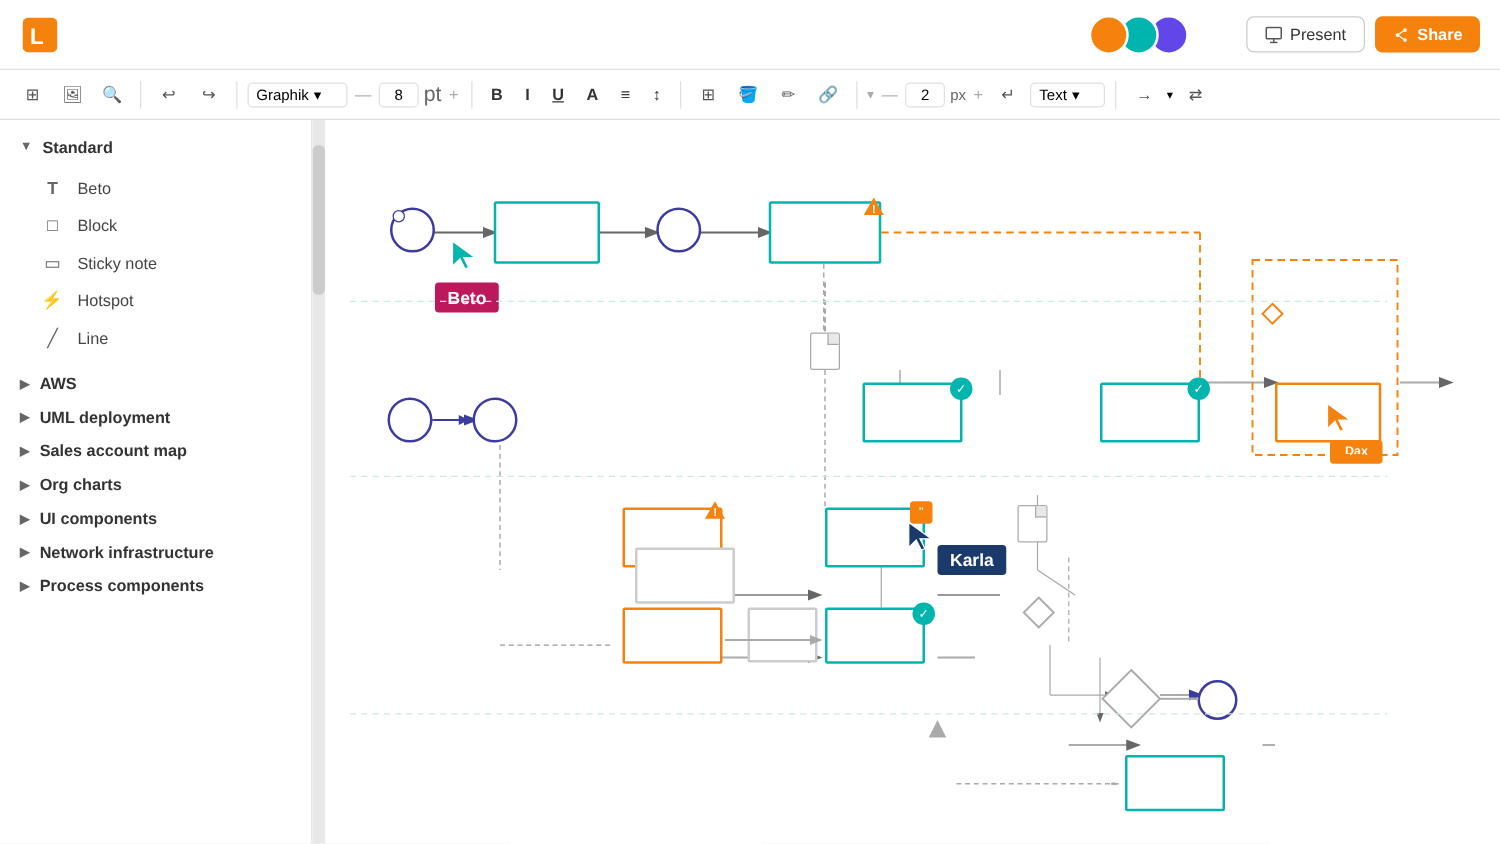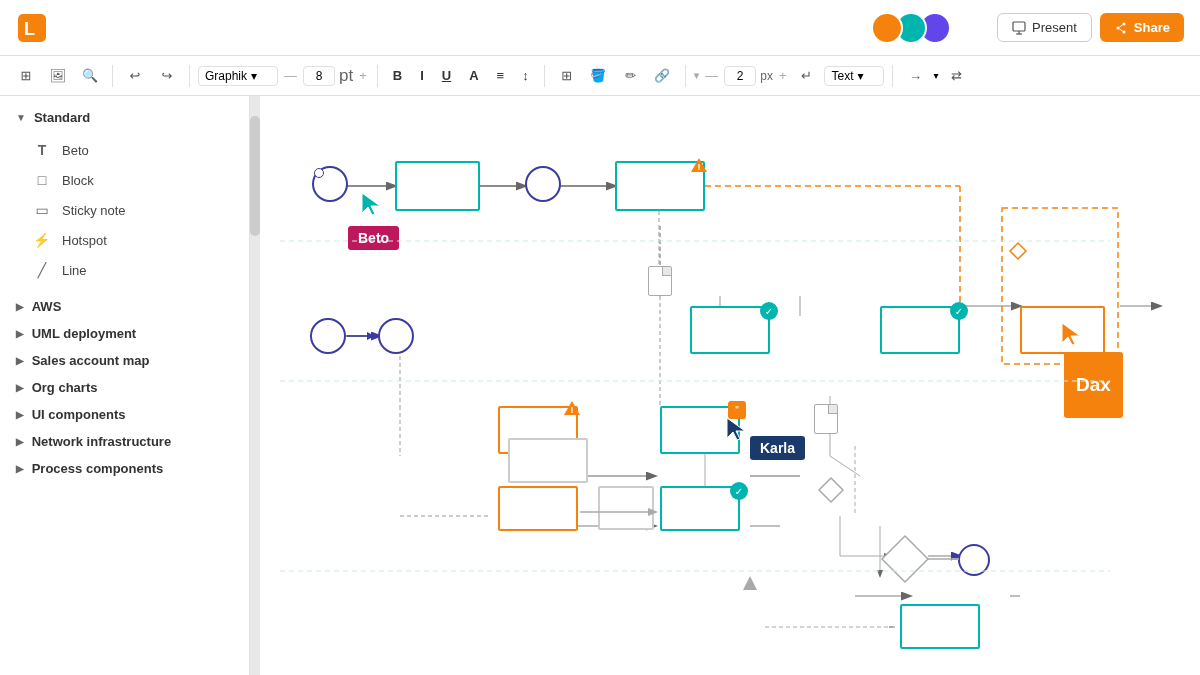--- a/index.html
+++ b/index.html
@@ -454,21 +454,21 @@
 
         <div class="shape rect-orange" style="left:760px; top:210px; width:85px; height:48px;">
         </div>
 
         <div style="position:absolute; left:800px; top:225px;">
           <svg width="22" height="26" viewBox="0 0 22 26">
             <polygon points="2,2 2,22 8,16 12,24 15,23 11,15 20,15" fill="#f5820d" stroke="white" stroke-width="1"></polygon>
           </svg>
         </div>
 
-        <div class="label-tag label-tag-orange" style="left:804px; top:256px; font-size:19px; padding:22px 12px;">
+        <div class="label-tag label-tag-orange" style="left:804px; top:256px; font-size:10px; padding:4px 12px;">
           <span>Dax</span>
         </div>
 
         <svg style="position:absolute; left:748px; top:145px;" width="20" height="20">
           <polygon points="10,2 18,10 10,18 2,10" fill="white" stroke="#f5820d" stroke-width="1.5"></polygon>
         </svg>
 
         <svg style="position:absolute; left:740px; top:110px;" width="120" height="160">
           <rect x="2" y="2" width="116" height="156" fill="none" stroke="#f5820d" stroke-dasharray="6,4" stroke-width="1.5"></rect>
         </svg>

